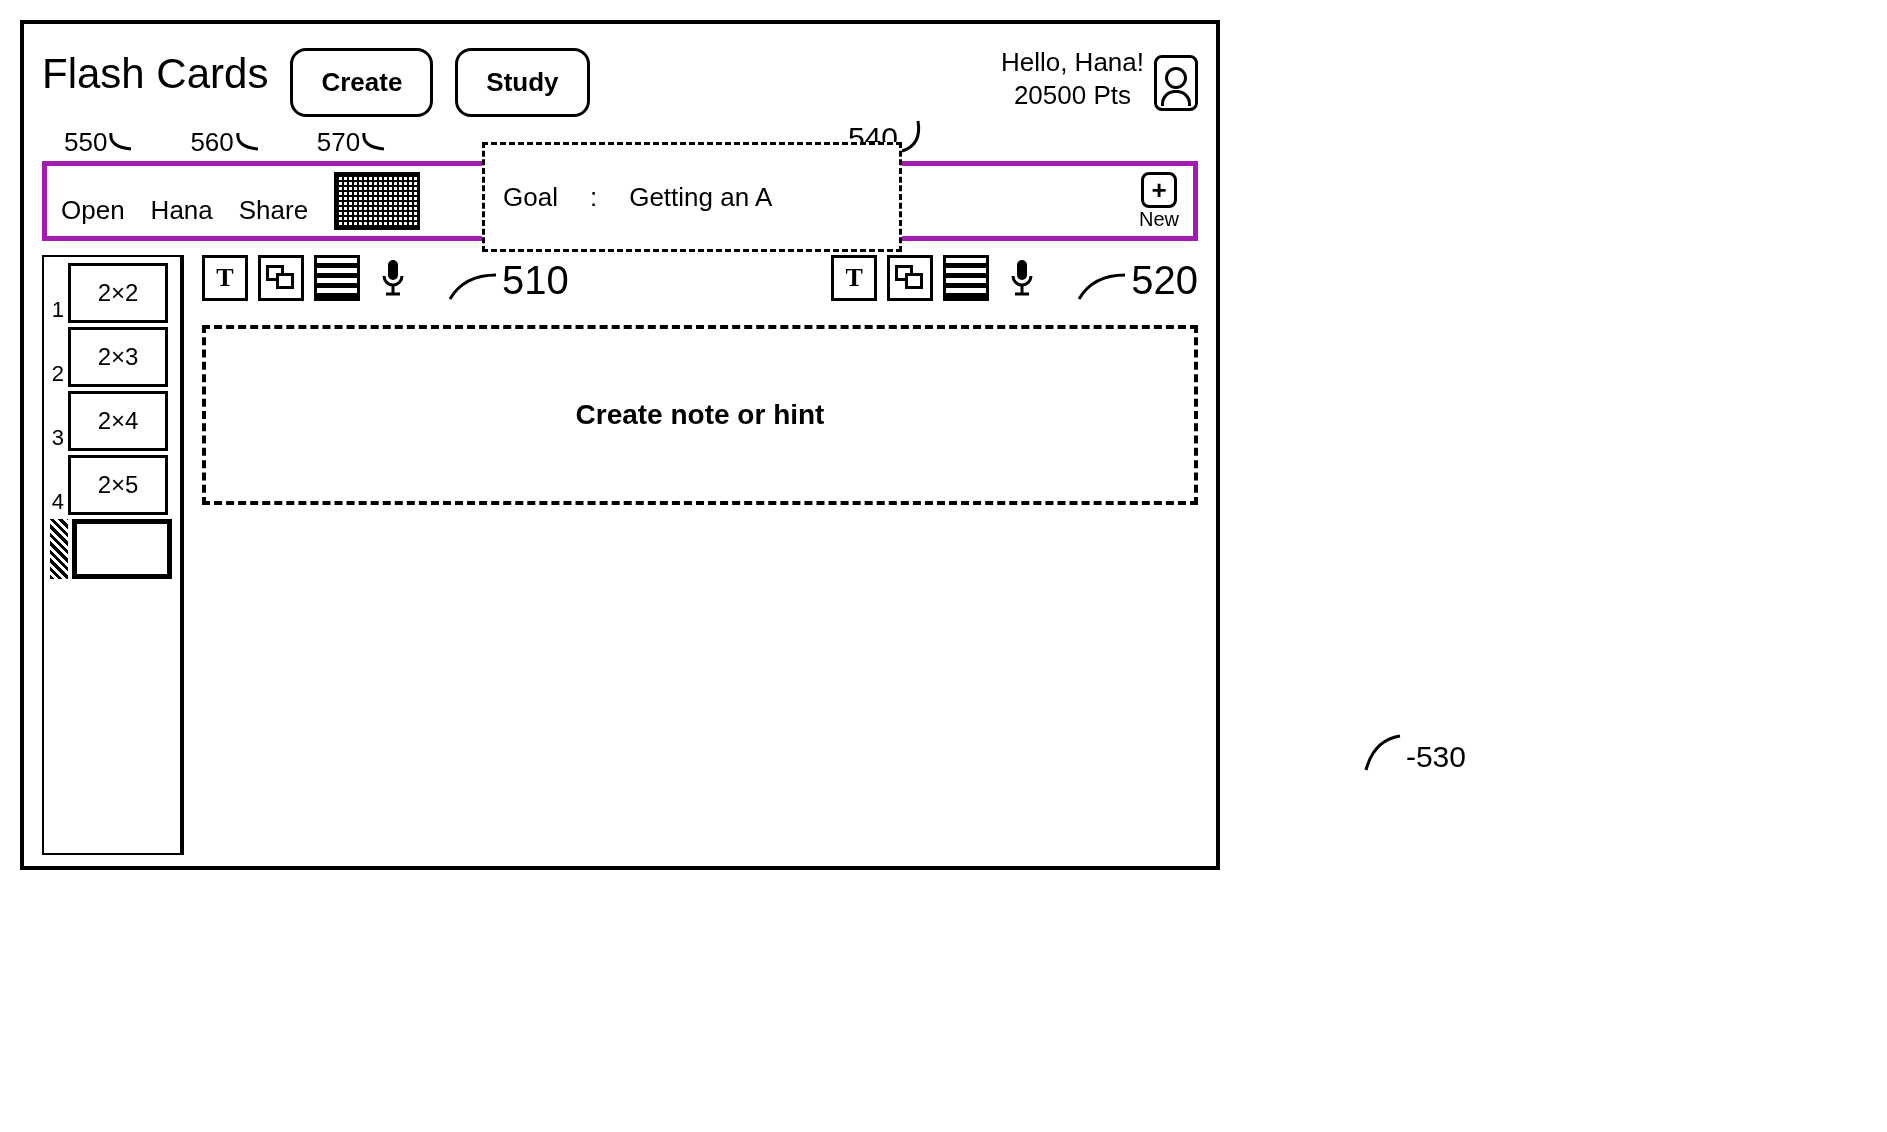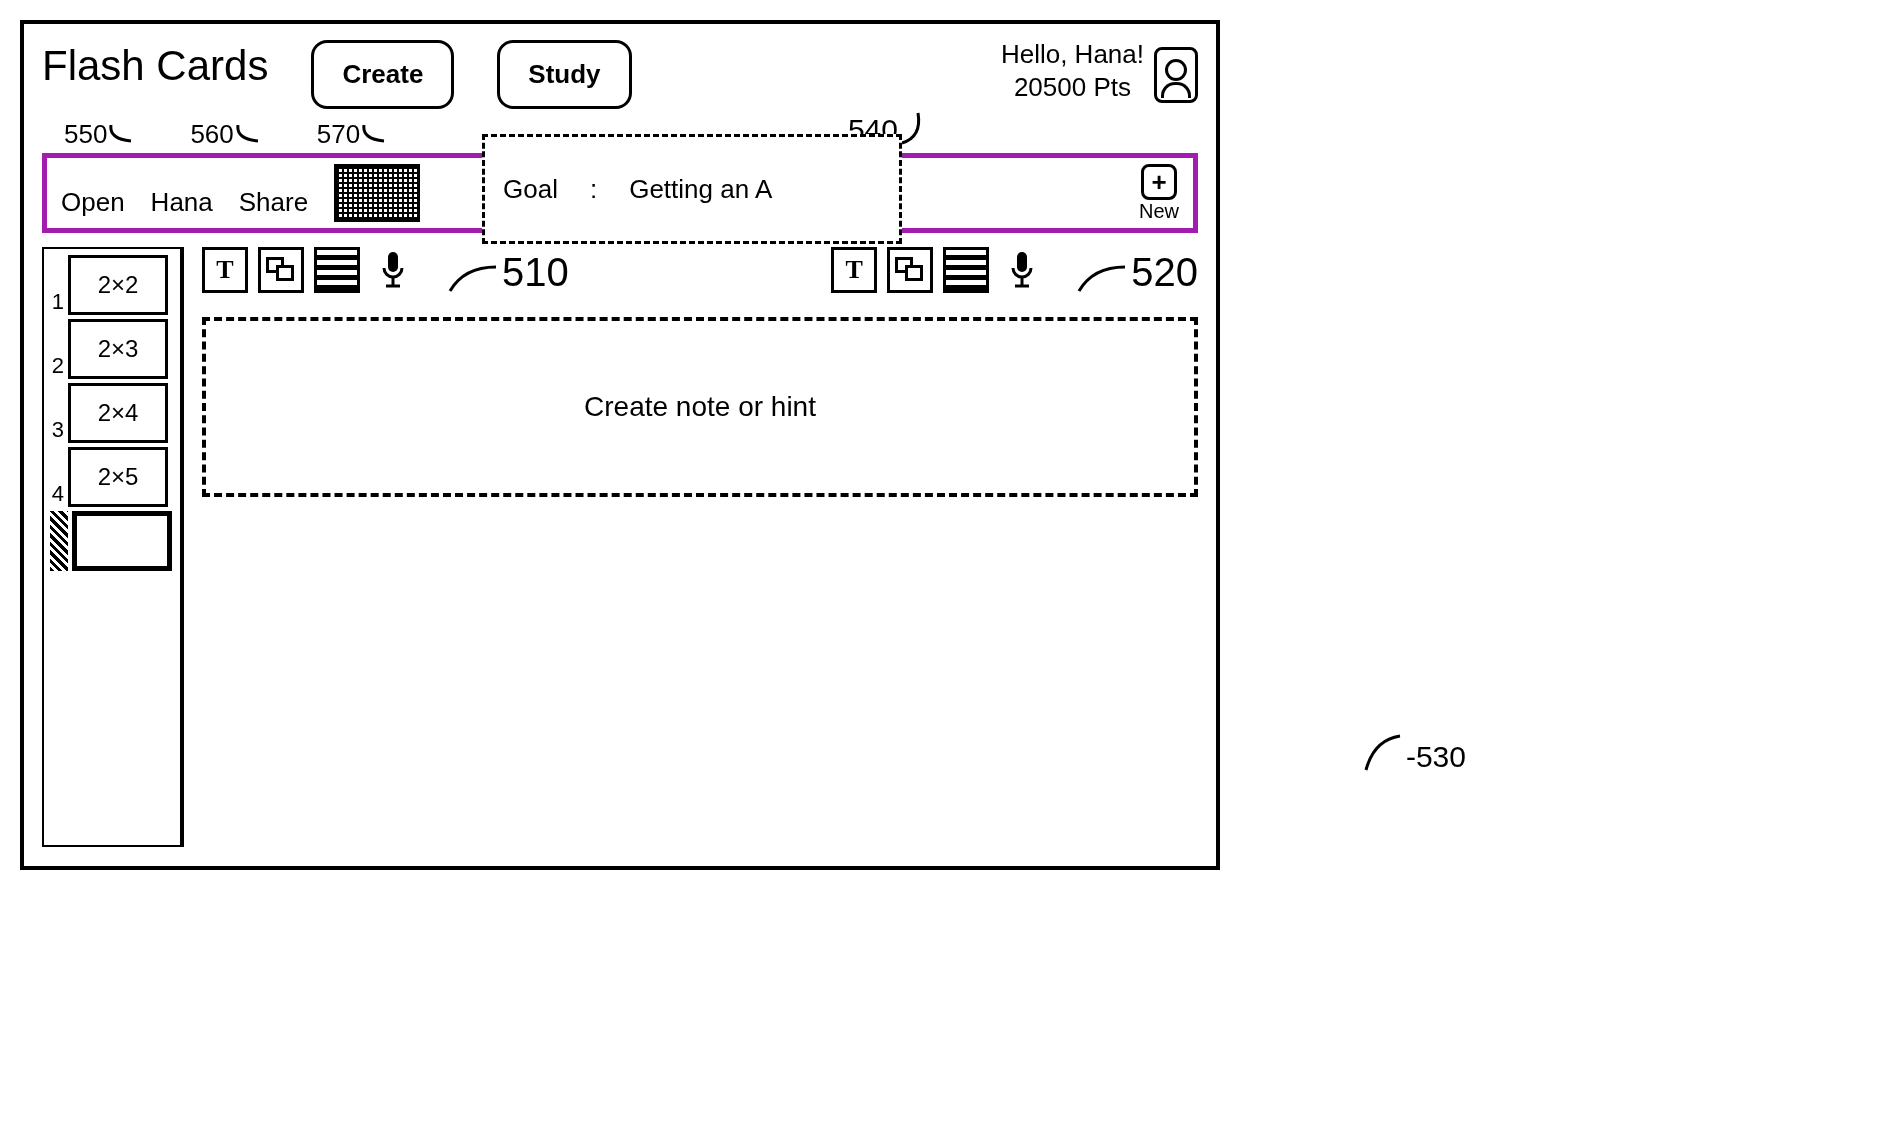--- a/index.html
+++ b/index.html
@@ -14,21 +14,21 @@
   }
   .outer-wrap {
     position: relative;
     width: 1340px;
     height: 920px;
   }
   .window {
     border: 4px solid #000;
     width: 1200px;
     height: 850px;
-    padding: 14px 18px 18px 18px;
+    padding: 22px 18px 18px 18px;
     position: relative;
   }
   
   .top-row {
     display: flex;
     align-items: flex-start;
     gap: 22px;
     margin-bottom: 6px;
   }
   .app-title {
@@ -38,21 +38,20 @@
   }
   .mode-btn {
     border: 3px solid #000;
     border-radius: 16px;
     padding: 16px 28px;
     font-size: 26px;
     font-weight: 600;
     background: #fff;
     cursor: pointer;
     margin-top: 2px;
-    margin-left: 21px;
   }
   .top-spacer { flex: 1; }
   .user-block {
     text-align: center;
     line-height: 1.25;
     display: flex;
     align-items: flex-end;
     gap: 10px;
   }
   .user-text { font-size: 26px; }
@@ -185,20 +184,21 @@
     height: 300px;
     display: flex; align-items: center; justify-content: center;
     font-size: 30px;
   }
   .hint-box {
     border: 4px dashed #000;
     height: 180px;
     display: flex; align-items: center; justify-content: center;
     font-size: 28px;
     margin-top: 14px;
+    font-weight: bold;
   }
   .ref-530 {
     position: absolute;
     right: -106px;
     bottom: 160px;
     font-size: 30px;
     display: flex; align-items: center;
   }
   .ref-530 svg, .ref-540 svg, .ref-mid svg { overflow: visible; }
 </style>

